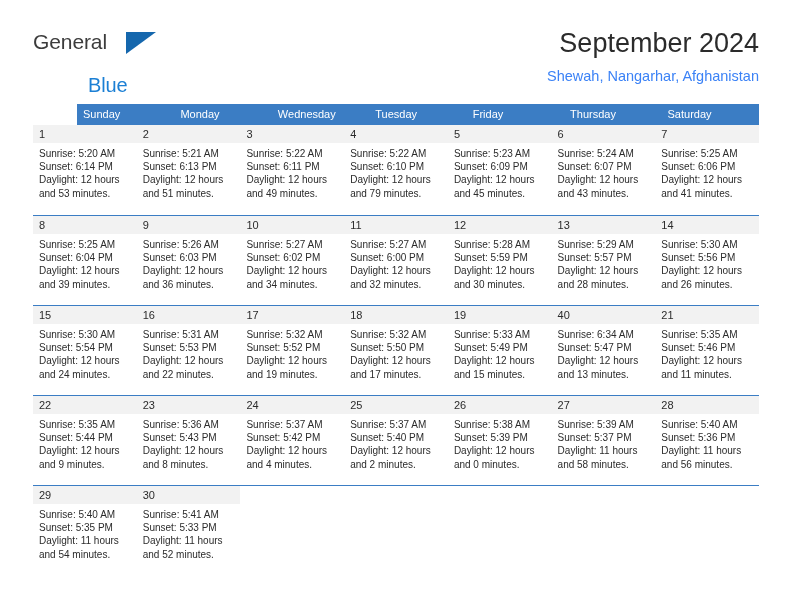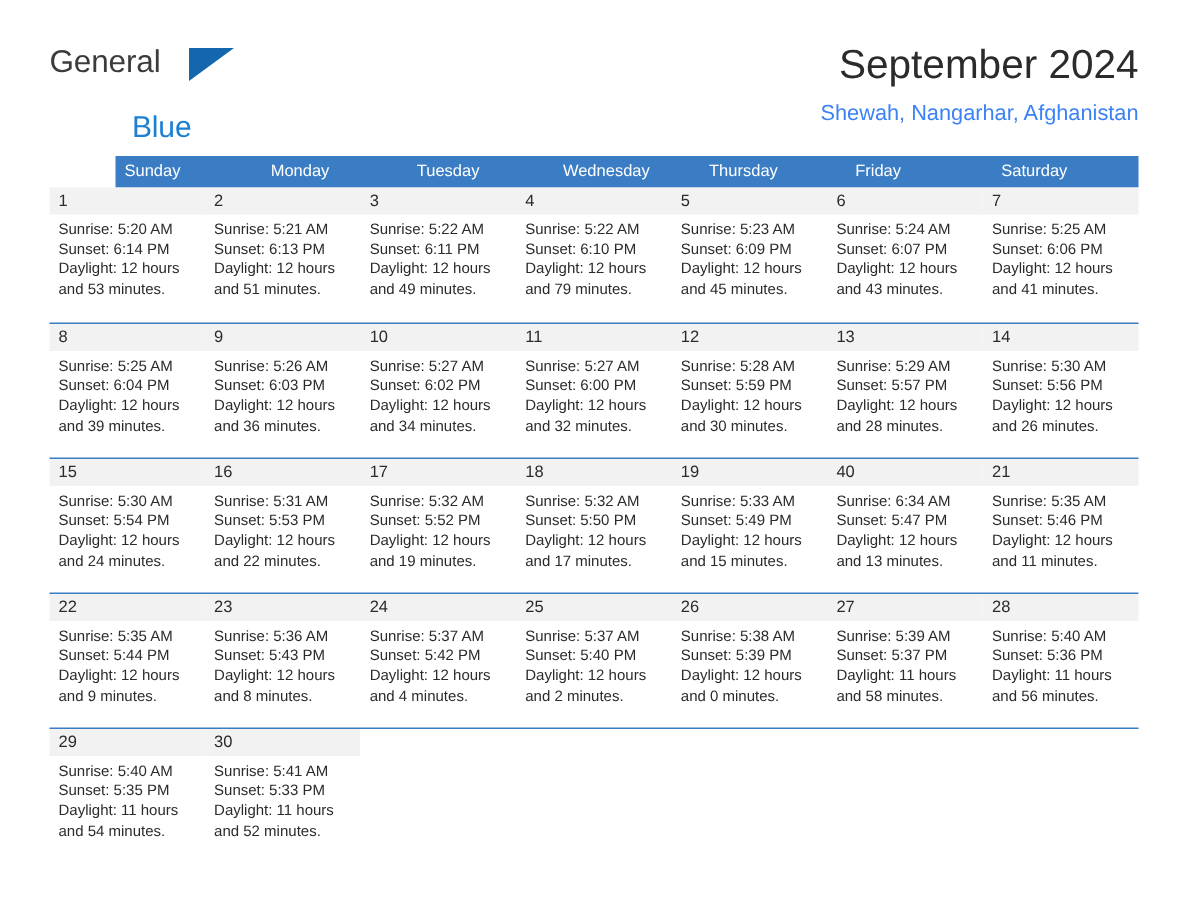--- a/index.html
+++ b/index.html
@@ -163,24 +163,24 @@
       <div class="cal-subtitle">Shewah, Nangarhar, Afghanistan</div>
     </div>
 
   </div>
 
   <div class="calendar">
 
     <div class="weekday-row">
       <div class="weekday">Sunday</div>
       <div class="weekday">Monday</div>
+      <div class="weekday">Wednesday</div>
       <div class="weekday">Tuesday</div>
-      <div class="weekday">Wednesday</div>
+      <div class="weekday">Friday</div>
       <div class="weekday">Thursday</div>
-      <div class="weekday">Friday</div>
       <div class="weekday">Saturday</div>
     </div>
 
     <div class="week-row first">
       <div class="day-cell">
         <div class="day-num">1</div>
         <div class="day-info">
           <div>Sunrise: 5:20 AM</div>
           <div>Sunset: 6:14 PM</div>
           <div>Daylight: 12 hours</div>

